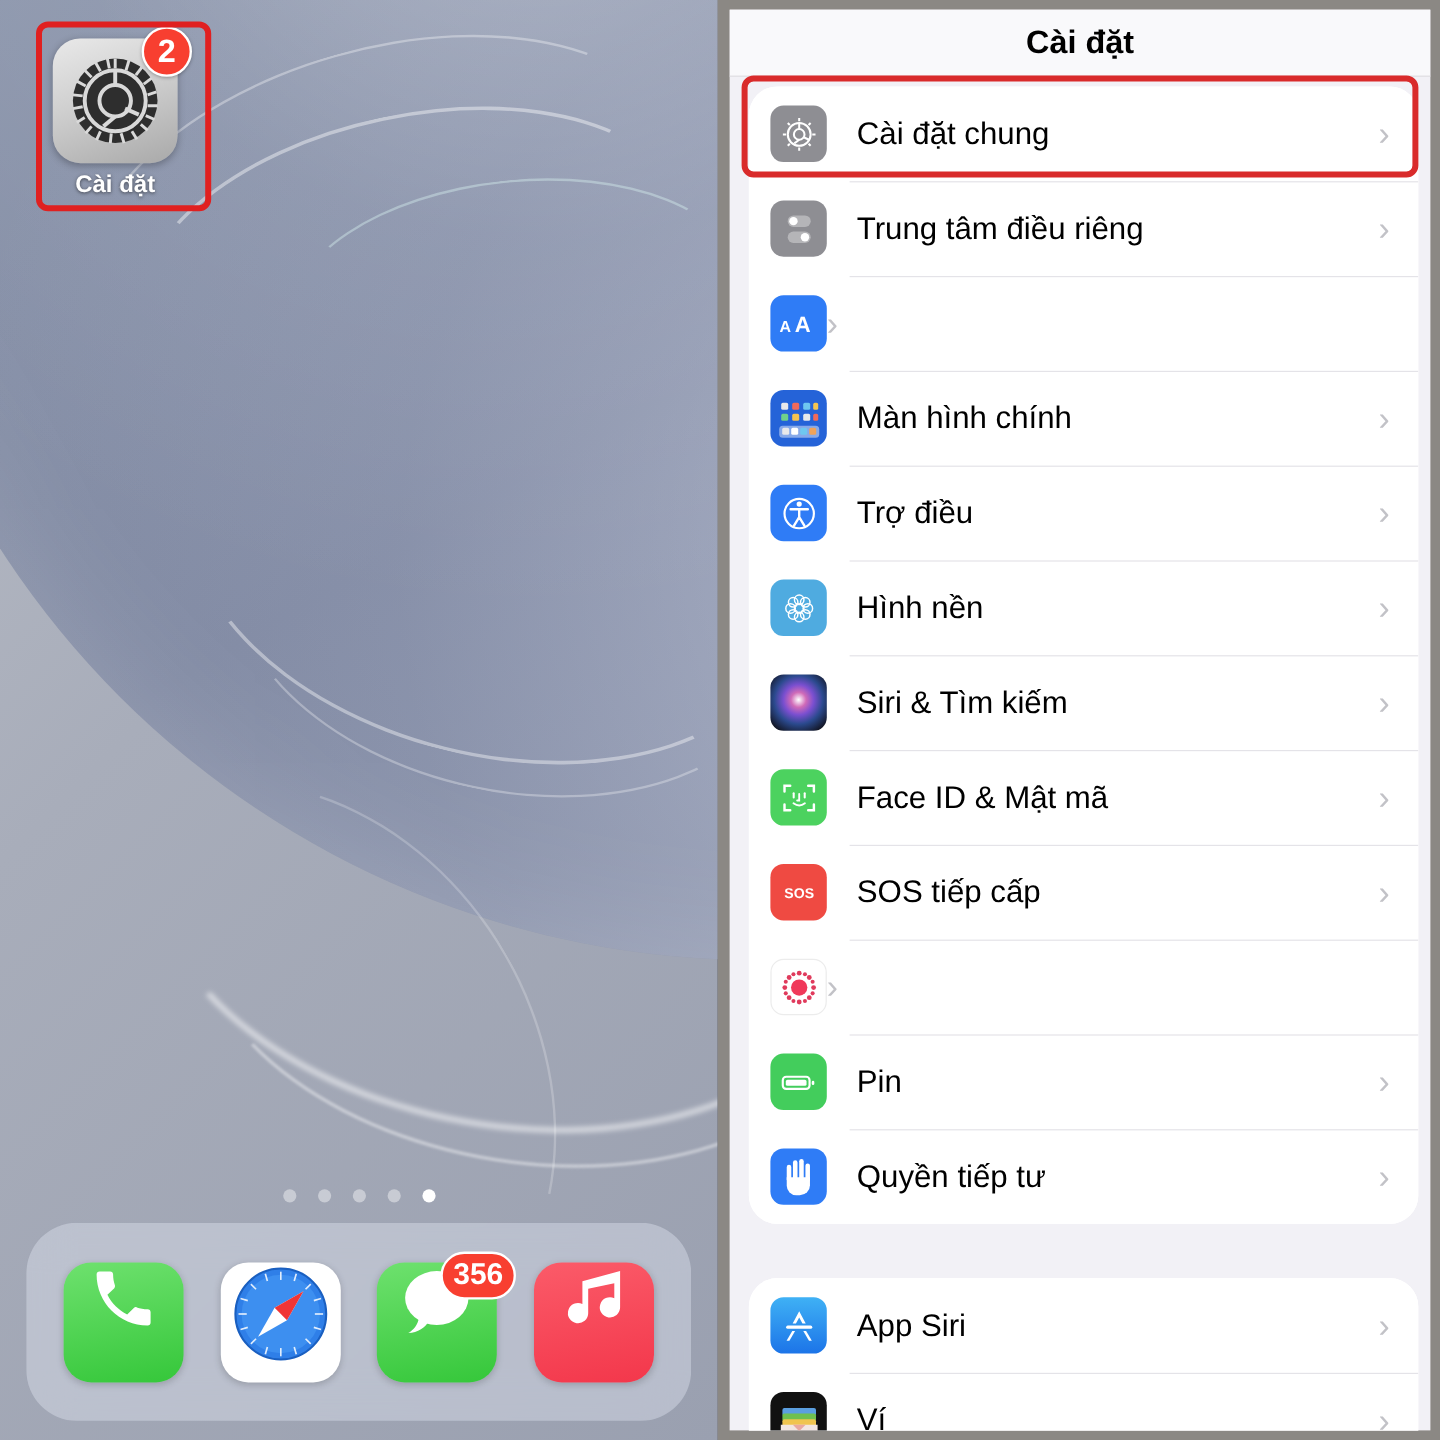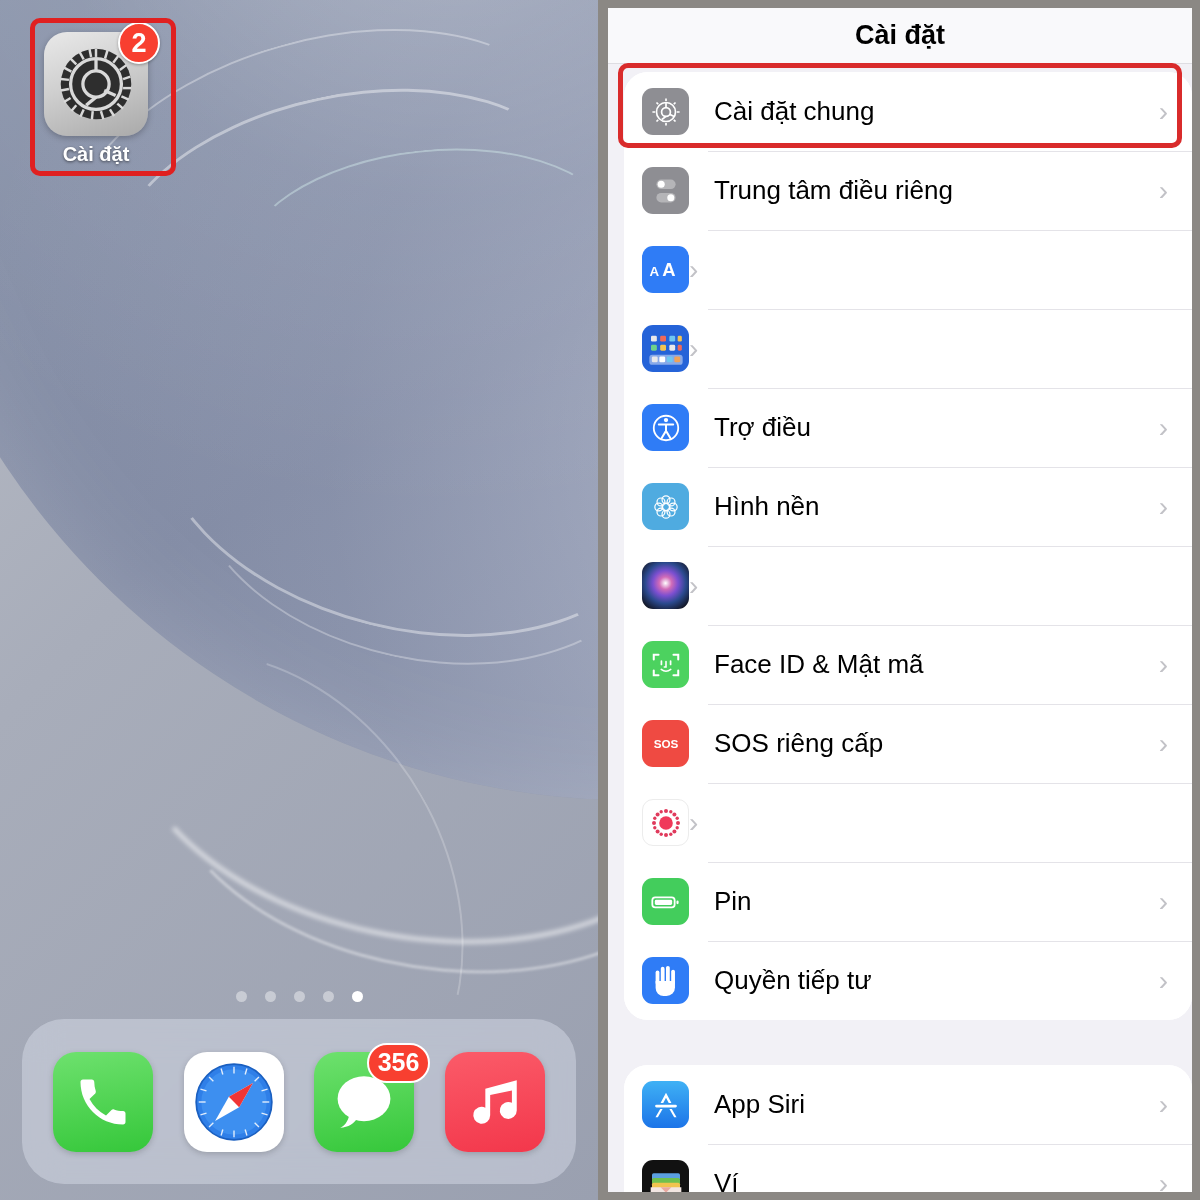--- a/index.html
+++ b/index.html
@@ -136,21 +136,21 @@
   .dock {
     position: absolute;
     left: 22px; bottom: 16px;
     width: 554px; height: 165px;
     border-radius: 42px;
     background: rgba(225,228,240,0.42);
     backdrop-filter: blur(18px);
     display: flex; align-items: center; justify-content: space-evenly;
   }
   .dock-icon { position: relative; width: 100px; height: 100px; border-radius: 23px;
-               display:flex; align-items:center; justify-content:center;
+               display:flex; justify-content:center;
                box-shadow: 0 2px 6px rgba(0,0,0,0.18); }
   .ic-phone    { background: linear-gradient(170deg,#6ee16e 0%, #35c73a 100%); }
   .ic-safari   { background: #ffffff; }
   .ic-messages { background: linear-gradient(170deg,#6ee16e 0%, #35c73a 100%); }
   .ic-music    { background: linear-gradient(170deg,#fb5b69 0%, #f3374b 100%); }
   .dock-badge {
     position: absolute; top: -9px; right: -16px;
     min-width: 46px; height: 40px; padding: 0 9px;
     border-radius: 20px; background: #f83f30; color:#fff;
     font-size: 25px; font-weight: bold;
@@ -177,21 +177,21 @@
   .nav-bar {
     height: 56px;
     background: #f9f9fb;
     display: flex; align-items: center; justify-content: center;
     border-bottom: 1px solid #dedde2;
   }
   .nav-title { font-size: 27px; font-weight: bold; color: #000; }
 
   .group {
     background: #ffffff;
-    margin: 8px 0 0 16px;
+    margin: 8px 10px 0 16px;
     border-radius: 24px;
     overflow: hidden;
   }
   .group.second { margin-top: 45px; border-bottom-left-radius:0; border-bottom-right-radius:0;}
   .row {
     display: flex; align-items: center;
     height: 79px;
     padding-left: 18px;
     position: relative;
     background: #fff;
@@ -446,20 +446,21 @@
               <rect x="28" y="19" width="7" height="7" rx="1.6" fill="#e8e8ea"></rect>
               <rect x="38" y="19" width="5" height="7" rx="1.6" fill="#f06a5a"></rect>
               <rect x="4" y="31" width="40" height="12" rx="3.5" fill="#ffffff" opacity="0.45"></rect>
               <rect x="7" y="33" width="7" height="7" rx="1.6" fill="#e8e8ea"></rect>
               <rect x="16" y="33" width="7" height="7" rx="1.6" fill="#ffffff"></rect>
               <rect x="25" y="33" width="7" height="7" rx="1.6" fill="#6fc7f0"></rect>
               <rect x="34" y="33" width="7" height="7" rx="1.6" fill="#f0a35a"></rect>
             </g>
           </svg>
         </div>
+        <div class="row-label">Màn hình chính</div>
         <div class="chev">›</div>
       </div>
 
       <div class="row">
         <div class="row-icon bg-blue3">
           <svg width="36" height="36" viewBox="0 0 100 100">
             <circle cx="50" cy="50" r="34" fill="none" stroke="#fff" stroke-width="5"></circle>
             <circle cx="50" cy="28" r="6" fill="#fff"></circle>
             <path d="M30 40 H70 M50 40 V58 M50 58 L38 78 M50 58 L62 78" stroke="#fff" stroke-width="5.5" fill="none" stroke-linecap="round"></path>
           </svg>
@@ -483,20 +484,21 @@
                 <circle cx="36" cy="64" r="11"></circle>
             </g>
           </svg>
         </div>
         <div class="row-label">Hình nền</div>
         <div class="chev">›</div>
       </div>
 
       <div class="row">
         <div class="row-icon bg-dark"></div>
+        <div class="row-label">Siri &amp; Tìm kiếm</div>
         <div class="chev">›</div>
       </div>
 
       <div class="row">
         <div class="row-icon bg-green">
           <svg width="34" height="34" viewBox="0 0 100 100">
             <g stroke="#ffffff" stroke-width="6" fill="none" stroke-linecap="round">
               <path d="M14 34 V20 H28"></path>
                 <path d="M72 20 H86 V34"></path>
               <path d="M86 66 V80 H72"></path>
@@ -513,21 +515,21 @@
         <div class="row-label">Face ID &amp; Mật mã</div>
         <div class="chev">›</div>
       </div>
 
       <div class="row">
         <div class="row-icon bg-red">
           <svg width="44" height="20" viewBox="0 0 60 24">
             <text x="30" y="18" text-anchor="middle" font-family="Liberation Sans, sans-serif" font-size="16" font-weight="bold" fill="#fff">SOS</text>
           </svg>
         </div>
-        <div class="row-label">SOS riêng cấp</div>
+        <div class="row-label">SOS tiếp cấp</div>
         <div class="chev">›</div>
       </div>
 
       <div class="row">
         <div class="row-icon bg-white">
           <svg width="40" height="40" viewBox="0 0 100 100">
             <circle cx="50" cy="50" r="17" fill="#f0395a"></circle>
             <g fill="#e0days"></g>
             <g fill="#e03a5c">
               <circle cx="50" cy="20" r="5"></circle>

